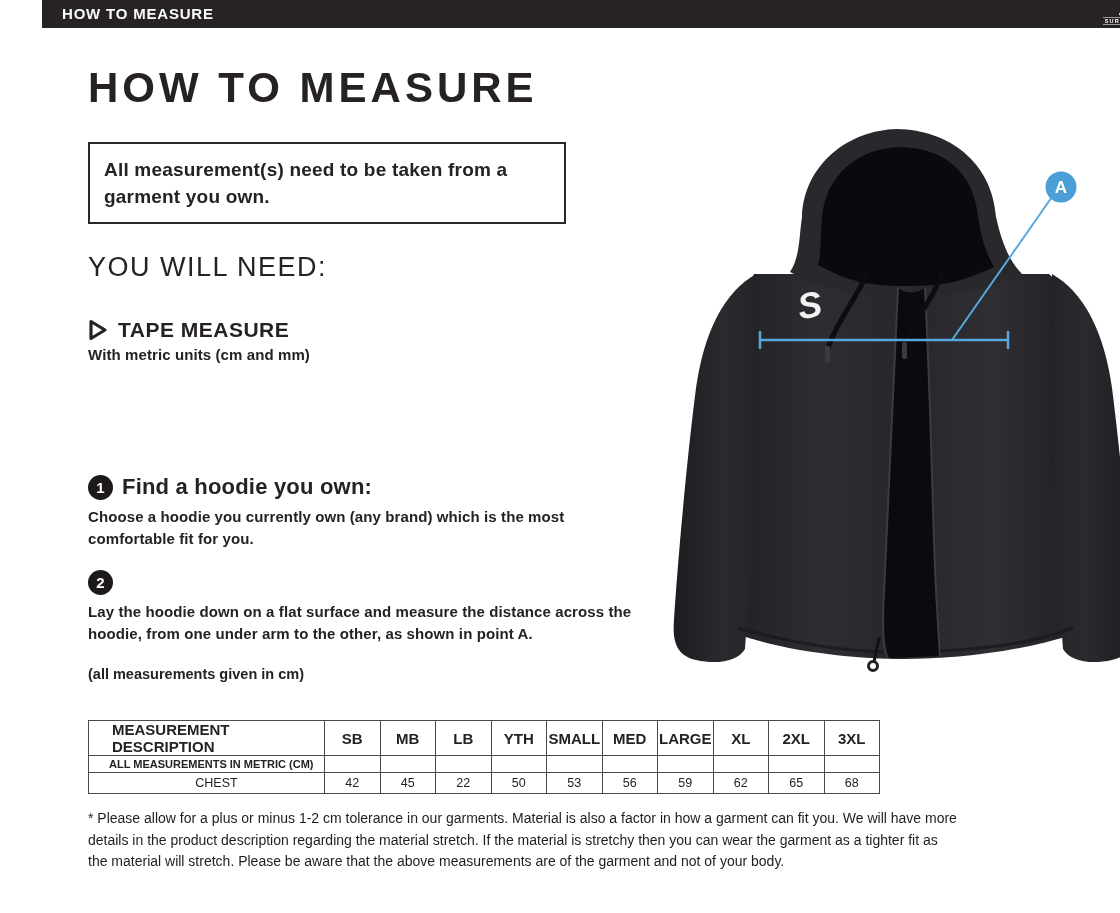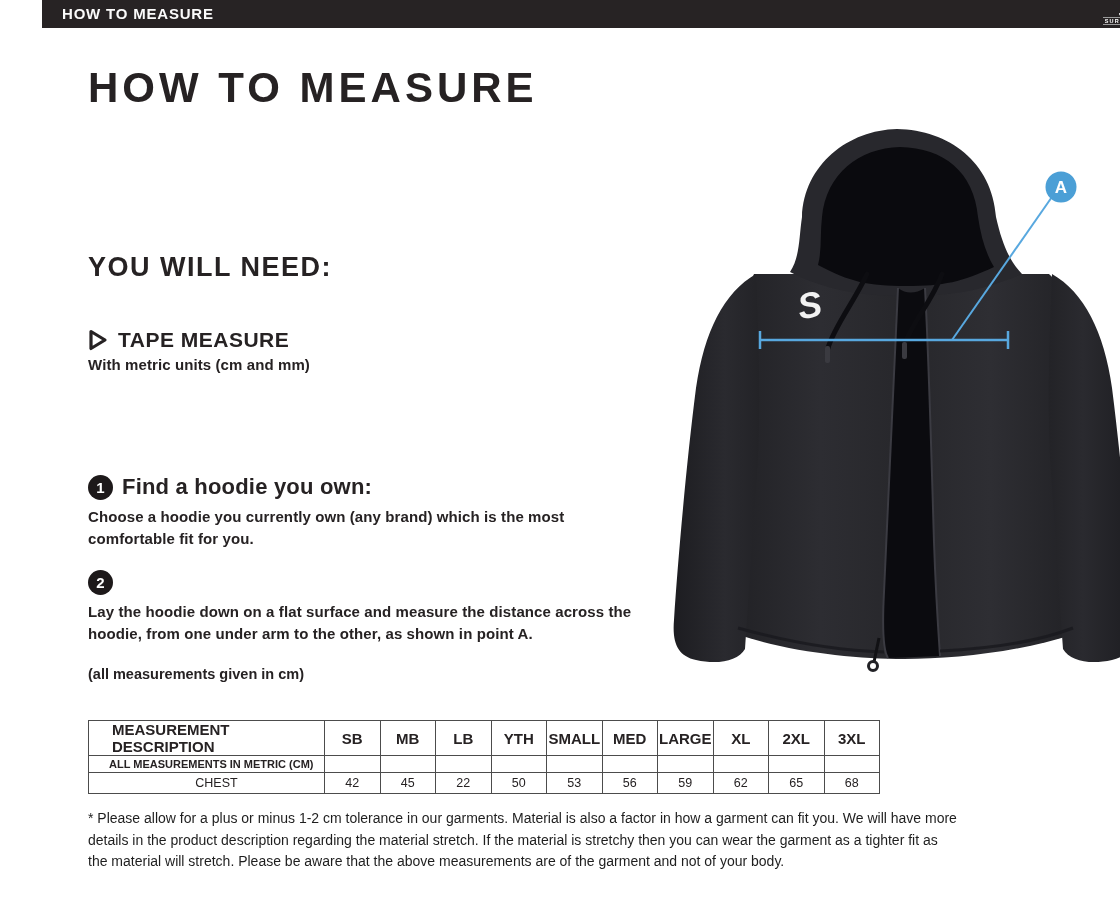--- a/index.html
+++ b/index.html
@@ -9,24 +9,24 @@
   
   .topbar{position:absolute;left:0;top:0;width:1120px;height:28px;background:#272324;}
   .topbar-title{position:absolute;left:20px;top:0;line-height:28px;font-size:15px;font-weight:bold;letter-spacing:.8px;color:#fbfbfb;}
   .topbar-logo{position:absolute;right:8px;top:1px;width:60px;height:26px;display:flex;flex-direction:column;align-items:center;justify-content:center;color:#fff;}
   .logo-s{font-size:15px;font-weight:800;font-style:italic;line-height:13px;transform:skewX(-6deg);}
   .logo-name{font-size:5.5px;font-weight:bold;letter-spacing:1.2px;border-top:1px solid #9a9a9a;border-bottom:1px solid #9a9a9a;padding:0 2px;}
 
   
   .page-title{position:absolute;left:46px;top:64px;margin:0;font-size:42px;font-weight:800;letter-spacing:4px;color:#262223;}
   .notice-box{position:absolute;left:46px;top:142px;width:478px;box-sizing:border-box;border:2px solid #2b2728;padding:12px 14px;font-size:19px;line-height:27px;font-weight:bold;letter-spacing:.2px;}
-  .ywn-heading{position:absolute;left:46px;top:252px;margin:0;font-size:27px;font-weight:700;letter-spacing:1.5px;}
+  .ywn-heading{position:absolute;left:46px;top:252px;margin:0;font-size:27px;font-weight:400;letter-spacing:1.5px;}
 
   .need{position:absolute;left:46px;}
-  .need-1{top:328px;}
+  .need-1{top:318px;}
   .need-2{top:390px;}
   .need .head{display:flex;align-items:center;gap:10px;}
   .tri{width:20px;height:22px;flex:0 0 auto;}
   .need .title{font-size:21px;font-weight:700;letter-spacing:.5px;}
   .need .desc{font-size:15px;font-weight:700;margin-top:4px;letter-spacing:.1px;}
 
   .step{position:absolute;left:46px;}
   .step-1{top:474px;}
   .step-2{top:570px;}
   .step .head{display:flex;align-items:center;gap:9px;}
@@ -58,20 +58,21 @@
   <div class="topbar">
     <div class="topbar-title">HOW TO MEASURE</div>
     <div class="topbar-logo">
       <div class="logo-s">S</div>
       <div class="logo-name">SURRIDGE</div>
     </div>
   </div>
 
   <h1 class="page-title">HOW TO MEASURE</h1>
 
+  <div class="notice-box">All measurement(s) need to be taken from a garment you own.</div>
 
   <h2 class="ywn-heading">YOU WILL NEED:</h2>
 
   <div class="need need-1">
     <div class="head">
       <svg class="tri" viewBox="0 0 20 22">
         <path d="M3 2.5 L17 11 L3 19.5 Z" fill="#ffffff" stroke="#262223" stroke-width="3.2" stroke-linejoin="round"></path>
       </svg>
       <span class="title">TAPE MEASURE</span>
     </div>

